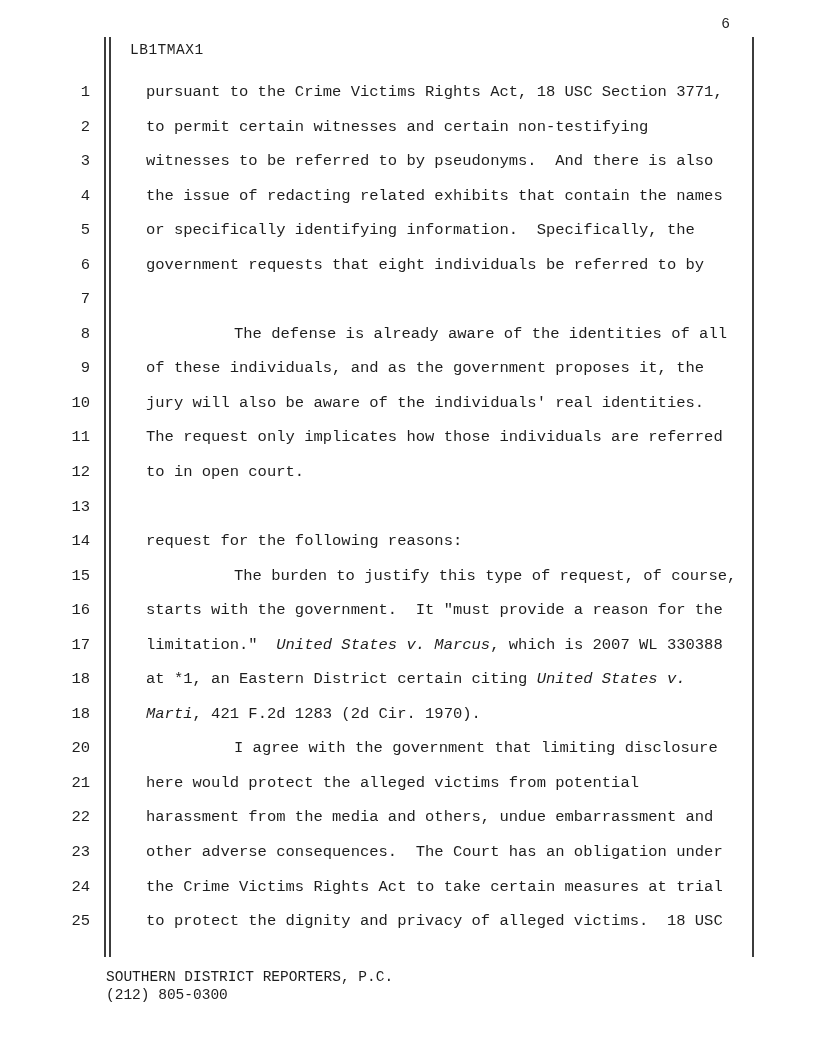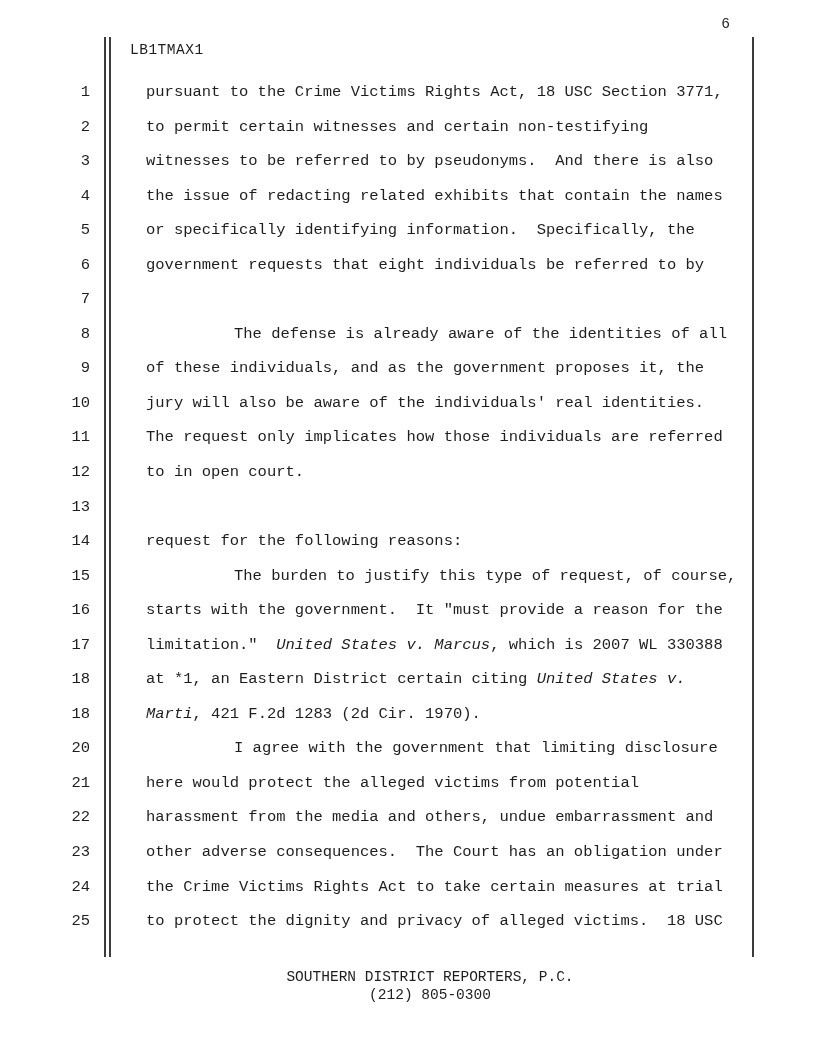--- a/index.html
+++ b/index.html
@@ -63,21 +63,21 @@
   .line-text.indent {
     padding-left: 88px;
   }
   .italic { font-style: italic; }
 
   .footer {
     position: absolute;
     top: 969px;
     left: 106px;
     width: 648px;
-    text-align: center;
+    text-align: left;
     font-size: 14.5px;
     line-height: 17.5px;
   }
 </style>
 </head>
 <body>
 
 <div class="page">
 
   <div class="page-number">6</div>

